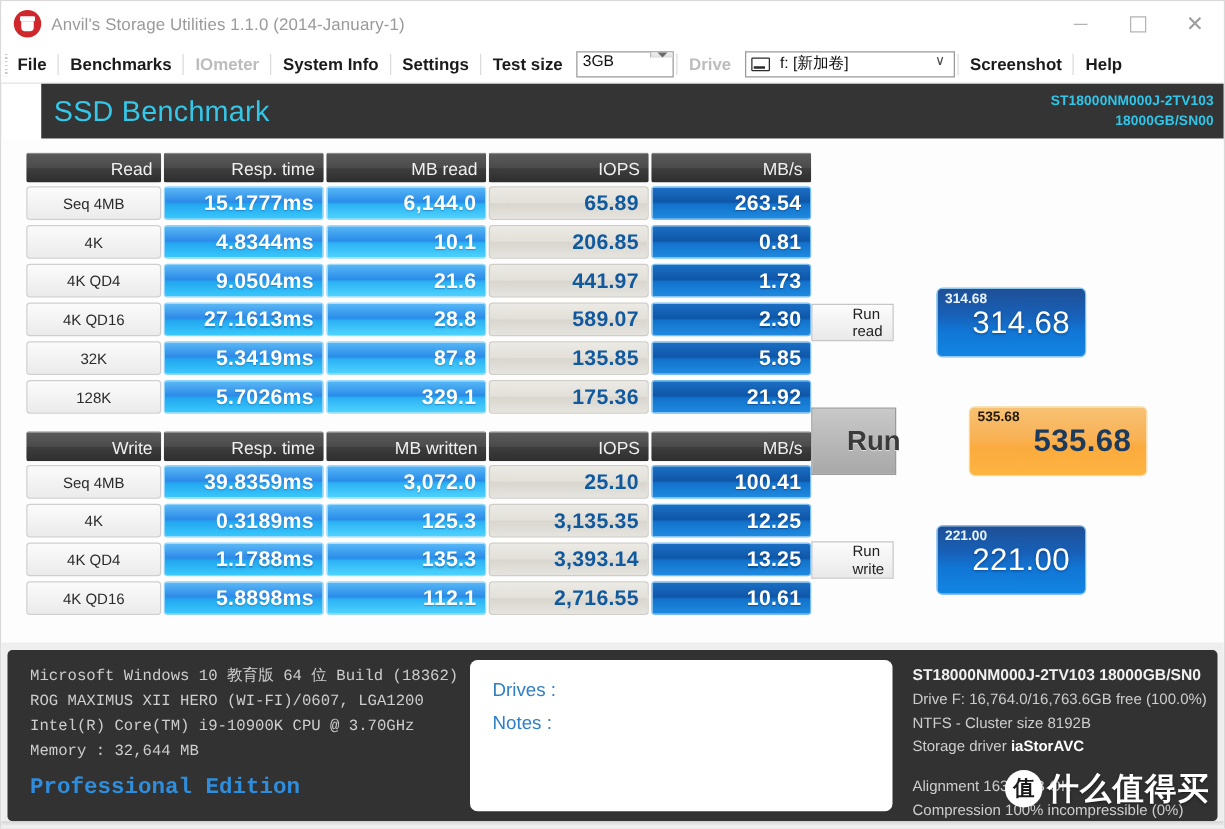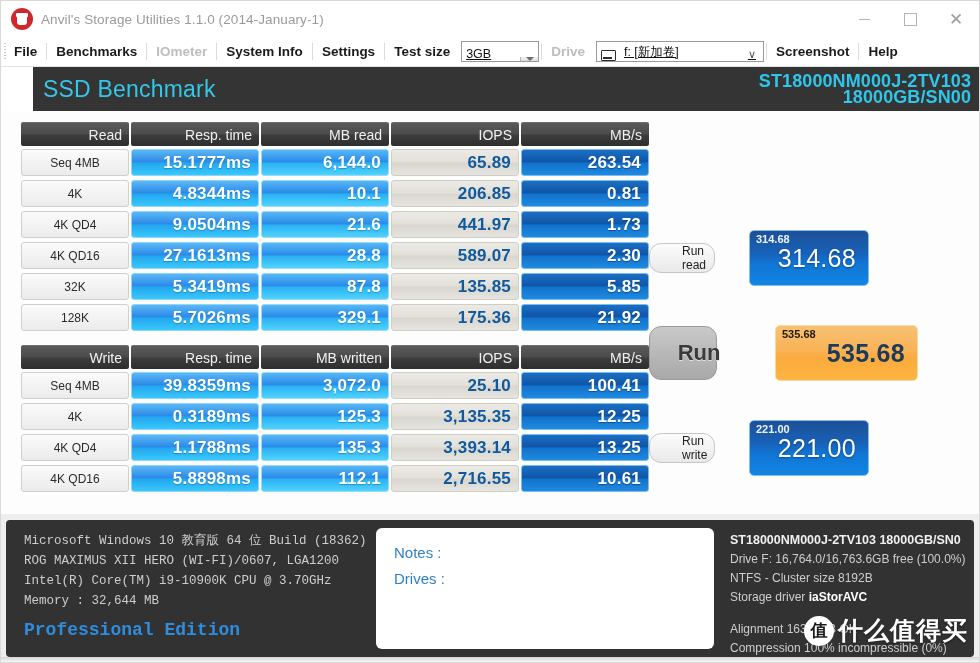--- a/index.html
+++ b/index.html
@@ -95,28 +95,27 @@
   .mi {
     font-size: 13.5px;
     color: #1b1b1b;
     padding: 0 9px;
     white-space: nowrap;
     font-weight: 600;
   }
   .mi.disabled { color: #bdbdbd; }
   .msep { width: 1px; height: 17px; background: #dcdcdc; }
   .combo {
-    display: flex; align-items: flex-end;
+    display: flex; align-items: flex-start;
     height: 21px;
     border: 1px solid #9a9a9a;
     background: #ffffff;
     font-size: 12.5px;
     color: #111;
     margin: 0 2px;
-    text-decoration: underline;
   }
   .combo .cval {
     display: flex; align-items: center;
     padding: 0 4px;
     white-space: nowrap;
   }
   .combo.testsize { width: 78px; }
   .combo.testsize .cval { flex: 1; }
   .combo .cbtn {
     width: 18px;
@@ -165,21 +164,21 @@
     margin-left: 32px;
   }
   .band-title {
     font-size: 23px;
     color: #35c7e8;
     letter-spacing: 0.2px;
   }
   .band-right {
     text-align: right;
     color: #2fc6ea;
-    font-size: 18px;
+    font-size: 11px;
     font-weight: 700;
     line-height: 16px;
     letter-spacing: 0.1px;
   }
   .band::after {
     content: "";
     position: absolute;
     left: 0; right: 0; bottom: -3px;
     height: 3px;
     background: linear-gradient(to bottom,#bfbfbf,#f4f4f4);
@@ -271,21 +270,21 @@
     width: 324px; height: 395px;
   }
   .scorerow {
     display: flex;
     align-items: center;
     position: absolute;
   }
   .runbtn {
     background: linear-gradient(to bottom,#fcfcfc,#e9e9e9);
     border: 1px solid #c6c6c6;
-    border-radius: 12px;
+    border-radius: 0;
     display: flex; align-items: center; justify-content: center;
     font-size: 12px;
     color: #222;
     padding-left: 32px;
   }
   .runbtn.small { width: 66px; height: 30px; }
   .runbtn.big {
     width: 68px; height: 54px;
     font-size: 22px; font-weight: 700;
     color: #3a3a3a;
@@ -716,22 +715,22 @@
 
       <div class="sysinfo">
         <div>Microsoft Windows 10 教育版 64 位 Build (18362)</div>
         <div>ROG MAXIMUS XII HERO (WI-FI)/0607, LGA1200</div>
         <div>Intel(R) Core(TM) i9-10900K CPU @ 3.70GHz</div>
         <div>Memory : 32,644 MB</div>
         <div class="edition">Professional Edition</div>
       </div>
 
       <div class="notesbox">
+        <div>Drives :</div>
         <div>Notes :</div>
-        <div>Drives :</div>
       </div>
 
       <div class="driveinfo">
         <div class="dmodel">ST18000NM000J-2TV103 18000GB/SN0</div>
         <div>Drive F: 16,764.0/16,763.6GB free (100.0%)</div>
         <div>NTFS - Cluster size 8192B</div>
         <div>
           <span>Storage driver</span>
           <span class="drv-strong">iaStorAVC</span>
         </div>

